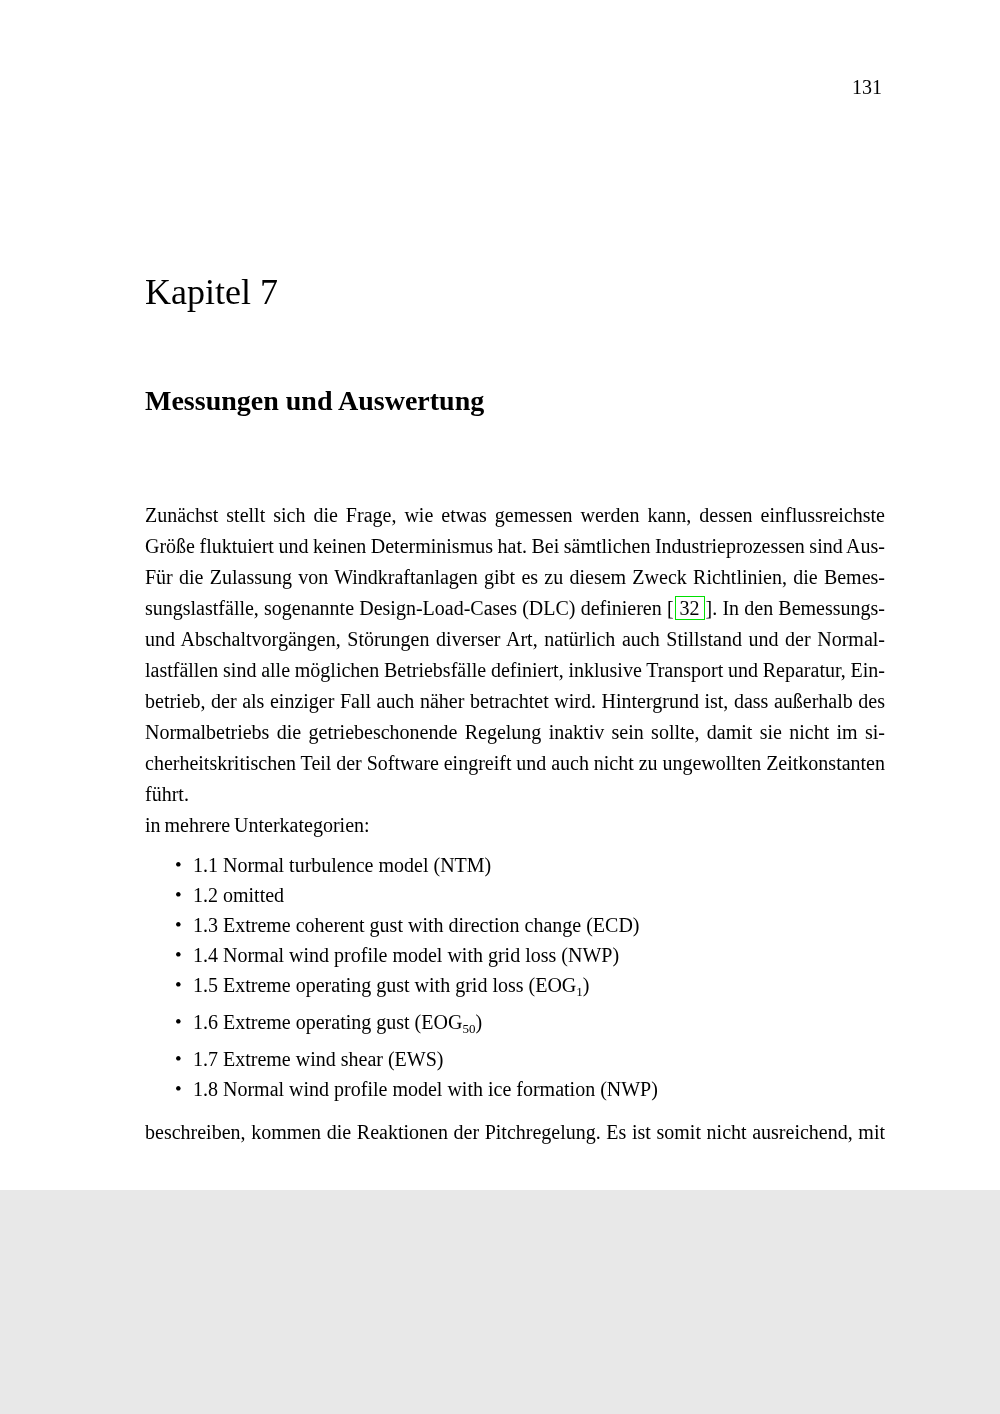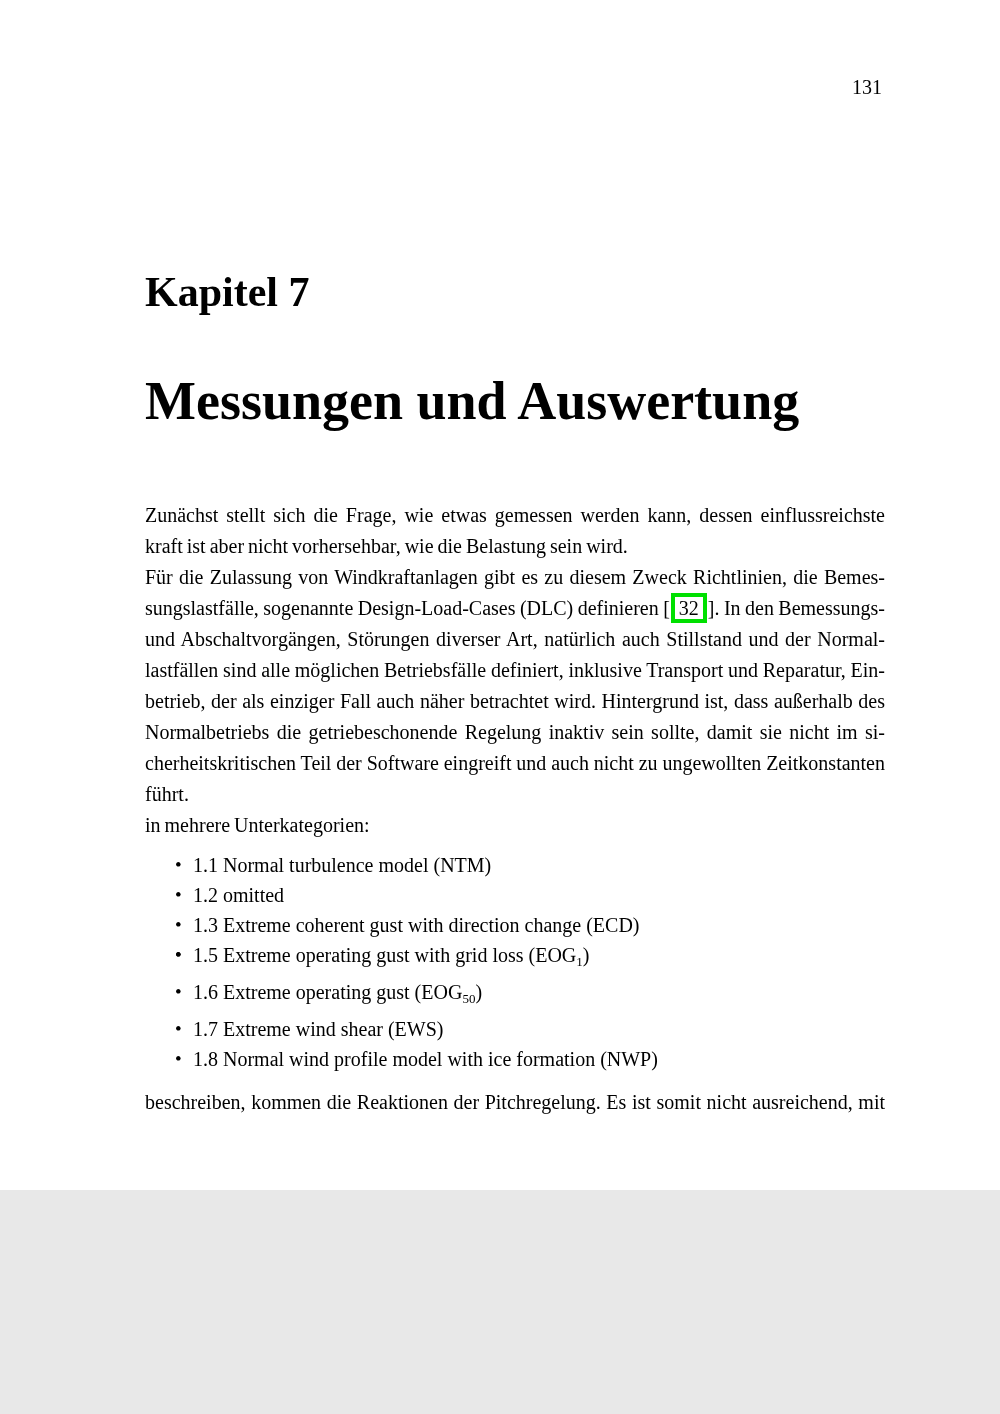--- a/index.html
+++ b/index.html
@@ -16,52 +16,52 @@
     position: absolute;
     top: 76px;
     right: 118px;
     font-size: 20px;
     line-height: 22px;
   }
   .chapter-label {
     position: absolute;
     left: 145px;
     top: 268px;
-    font-size: 42px;
-    font-weight: 700;
+    font-size: 36px;
+    font-weight: 400;
     line-height: 48px;
     white-space: nowrap;
     text-align: right;
   }
   .chapter-title {
     position: absolute;
     left: 145px;
     top: 377px;
-    font-size: 54px;
+    font-size: 28px;
     font-weight: 700;
     line-height: 48px;
     white-space: nowrap;
   }
   .body-text {
     position: absolute;
     left: 145px;
     top: 500px;
     width: 740px;
     font-size: 20px;
   }
   .para { margin: 0; padding: 0; }
   .line {
     line-height: 31px;
     text-align: justify;
     text-align-last: justify;
     word-spacing: -1px;
   }
   .line.nofill { text-align-last: left; }
   .cite {
-    border: 4px solid #a3a3a3;
+    border: 1px solid #a3a3a3;
     padding: 0 4px;
     margin: 8px 1px;
   }
   .sub {
     font-size: 13px;
     vertical-align: -4px;
   }
   ul.dlc-list {
     margin: 9px 0 13px 0;
     padding: 0 0 0 48px;
@@ -82,40 +82,40 @@
 </head>
 <body>
 
 <div class="page">
   <div class="page-number">131</div>
   <div class="chapter-label">Kapitel 7</div>
   <div class="chapter-title">Messungen und Auswertung</div>
   <div class="body-text">
       <div class="para">
         <div class="line"><span>Zunächst stellt sich die Frage, wie etwas gemessen werden kann, dessen einflussreichste</span></div>
-        <div class="line nofill"><span>kraft ist aber nicht vorhersehbar, wie die Belastung sein wird.</span></div>
+        <div class="line"><span>Größe fluktuiert und keinen Determinismus hat. Bei sämtlichen Industrieprozessen sind Aus-</span></div>
       </div>
       <div class="para">
         <div class="line"><span>Für die Zulassung von Windkraftanlagen gibt es zu diesem Zweck Richtlinien, die Bemes-</span></div>
         <div class="line"><span>sungslastfälle, sogenannte Design-Load-Cases (DLC) definieren [</span><span class="cite" style="border-color: rgb(0, 224, 0);">32</span><span>]. In den Bemessungs-</span></div>
         <div class="line"><span>und Abschaltvorgängen, Störungen diverser Art, natürlich auch Stillstand und der Normal-</span></div>
         <div class="line"><span>lastfällen sind alle möglichen Betriebsfälle definiert, inklusive Transport und Reparatur, Ein-</span></div>
         <div class="line"><span>betrieb, der als einziger Fall auch näher betrachtet wird. Hintergrund ist, dass außerhalb des</span></div>
         <div class="line"><span>Normalbetriebs die getriebeschonende Regelung inaktiv sein sollte, damit sie nicht im si-</span></div>
         <div class="line"><span>cherheitskritischen Teil der Software eingreift und auch nicht zu ungewollten Zeitkonstanten</span></div>
         <div class="line nofill"><span>führt.</span></div>
       </div>
       <div class="para">
         <div class="line nofill"><span>in mehrere Unterkategorien:</span></div>
       </div>
       <ul class="dlc-list">
         <li><span class="bullet">•</span><span><span>1.1 Normal turbulence model (NTM)</span></span></li>
         <li><span class="bullet">•</span><span><span>1.2 omitted</span></span></li>
         <li><span class="bullet">•</span><span><span>1.3 Extreme coherent gust with direction change (ECD)</span></span></li>
-        <li><span class="bullet">•</span></li>
+        <li><span class="bullet">•</span><span><span>1.4 Normal wind profile model with grid loss (NWP)</span></span></li>
         <li><span class="bullet">•</span><span><span>1.5 Extreme operating gust with grid loss (EOG</span><span class="sub">1</span><span>)</span></span></li>
         <li><span class="bullet">•</span><span><span>1.6 Extreme operating gust (EOG</span><span class="sub">50</span><span>)</span></span></li>
         <li><span class="bullet">•</span><span><span>1.7 Extreme wind shear (EWS)</span></span></li>
         <li><span class="bullet">•</span><span><span>1.8 Normal wind profile model with ice formation (NWP)</span></span></li>
       </ul>
       <div class="para">
         <div class="line"><span>beschreiben, kommen die Reaktionen der Pitchregelung. Es ist somit nicht ausreichend, mit</span></div>
       </div>
     </div>
 </div>

